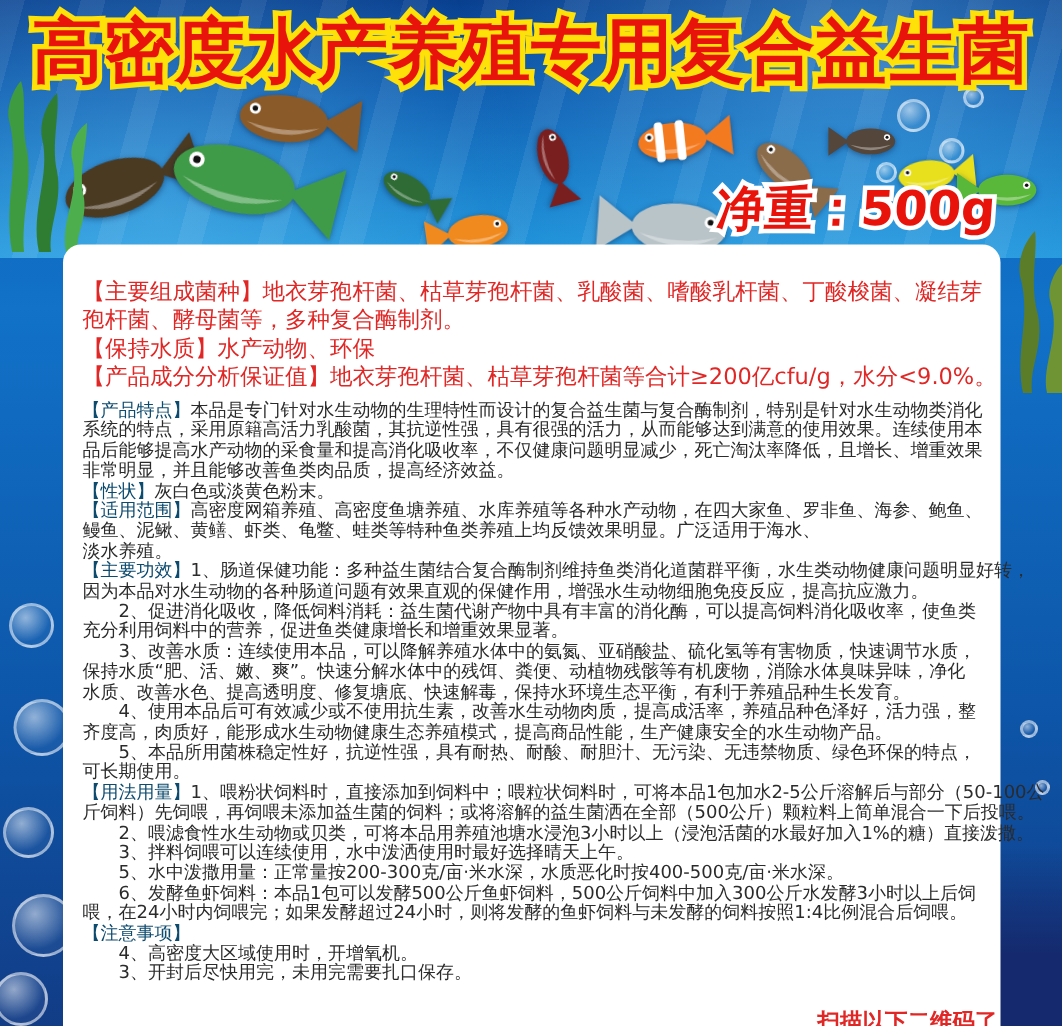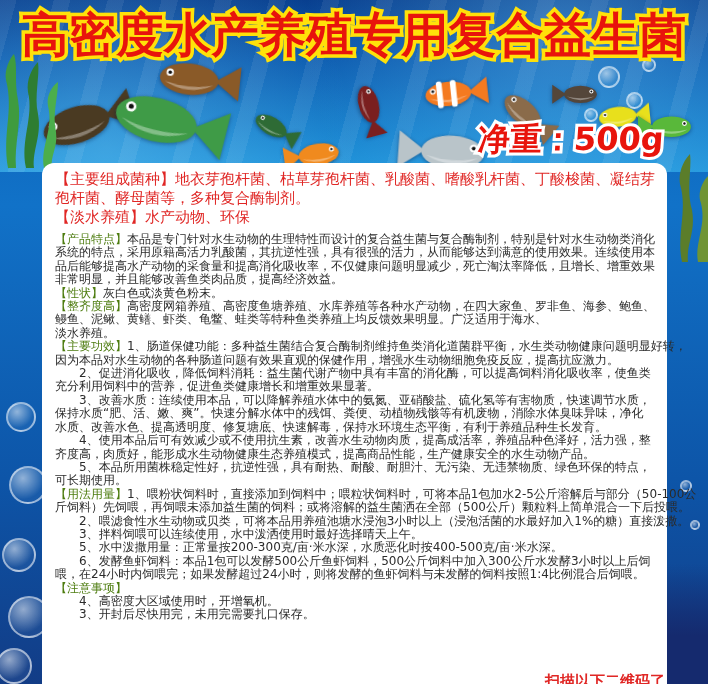--- a/index.html
+++ b/index.html
@@ -35,27 +35,27 @@
   
   .bub{position:absolute;border-radius:50%;border:2px solid rgba(255,255,255,.55);
     background:radial-gradient(circle at 35% 30%,rgba(255,255,255,.55),rgba(255,255,255,.05) 65%);z-index:2;}
   .seaweed{position:absolute;z-index:3;}
   .right-deep{position:absolute;right:0;bottom:0;width:44px;height:120px;
     background:linear-gradient(180deg,rgba(18,40,110,0),#152a6e 60%);z-index:4;}
   
   .panel{
     position:absolute;left:42px;top:163px;width:625px;height:521px;z-index:10;
     background:#ffffff;border-radius:12px 12px 0 0;
-    padding:7px 12px 0 13px;box-sizing:border-box;overflow:visible;
+    padding:22px 12px 0 13px;box-sizing:border-box;overflow:visible;
   }
   .intro{margin:0 0 6px 0;}
   .intro p{margin:0;color:#e02725;font-size:15px;line-height:19px;}
   .intro p.nowrap{white-space:nowrap;}
   .sections p{margin:0;color:#2b2b2b;font-size:12px;line-height:13.4px;}
-  .sections p .hd{color:#4d7c0f;}
+  .sections p .hd{color:#0c4a6e;}
   .sections p.ind{text-indent:2em;}
   .sections p.ovf{width:calc(100% + 42px);}
   
   .qr-note{
     position:absolute;right:43px;bottom:-7px;z-index:12;margin:0;
     color:#e02725;font-size:15px;font-weight:bold;white-space:nowrap;
   }
 </style>
 </head>
 <body>
@@ -179,26 +179,27 @@
 <div class="bub" style="left:2px;top:538px;width:30px;height:30px"></div>
 <div class="bub" style="left:8px;top:596px;width:38px;height:38px"></div>
 <div class="bub" style="left:-4px;top:648px;width:32px;height:32px"></div>
 <div class="bub" style="left:680px;top:480px;width:8px;height:8px"></div>
 <div class="bub" style="left:690px;top:520px;width:6px;height:6px"></div>
 <div class="right-deep"></div>
 
 <div class="panel">
   <div class="intro" id="intro">
       <p><span class="hd">【主要组成菌种】</span>地衣芽孢杆菌、枯草芽孢杆菌、乳酸菌、嗜酸乳杆菌、丁酸梭菌、凝结芽孢杆菌、酵母菌等，多种复合酶制剂。</p>
-      <p><span class="hd">【淡水养殖】</span>水产动物、环保</p>
+      <p><span class="hd">【保持水质】</span>水产动物、环保</p>
+      <p class="nowrap"><span class="hd">【产品成分分析保证值】</span>地衣芽孢杆菌、枯草芽孢杆菌等合计≥200亿cfu/g，水分&lt;9.0%。</p>
     </div>
   <div class="sections" id="sections">
       <p><span class="hd">【产品特点】</span>本品是专门针对水生动物的生理特性而设计的复合益生菌与复合酶制剂，特别是针对水生动物类消化系统的特点，采用原籍高活力乳酸菌，其抗逆性强，具有很强的活力，从而能够达到满意的使用效果。连续使用本品后能够提高水产动物的采食量和提高消化吸收率，不仅健康问题明显减少，死亡淘汰率降低，且增长、增重效果非常明显，并且能够改善鱼类肉品质，提高经济效益。</p>
       <p><span class="hd">【性状】</span>灰白色或淡黄色粉末。</p>
-      <p><span class="hd">【整齐度高】</span>高密度网箱养殖、高密度鱼塘养殖、水库养殖等各种水产动物，在四大家鱼、罗非鱼、海参、鲍鱼、鳗鱼、泥鳅、黄鳝、虾类、龟鳖、蛙类等特种鱼类养殖上均反馈效果明显。广泛适用于海水、</p>
+      <p><span class="hd">【适用范围】</span>高密度网箱养殖、高密度鱼塘养殖、水库养殖等各种水产动物，在四大家鱼、罗非鱼、海参、鲍鱼、鳗鱼、泥鳅、黄鳝、虾类、龟鳖、蛙类等特种鱼类养殖上均反馈效果明显。广泛适用于海水、</p>
       <p>淡水养殖。</p>
       <p class="ovf"><span class="hd">【主要功效】</span>1、肠道保健功能：多种益生菌结合复合酶制剂维持鱼类消化道菌群平衡，水生类动物健康问题明显好转，因为本品对水生动物的各种肠道问题有效果直观的保健作用，增强水生动物细胞免疫反应，提高抗应激力。</p>
       <p class="ind">2、促进消化吸收，降低饲料消耗：益生菌代谢产物中具有丰富的消化酶，可以提高饲料消化吸收率，使鱼类充分利用饲料中的营养，促进鱼类健康增长和增重效果显著。</p>
       <p class="ind">3、改善水质：连续使用本品，可以降解养殖水体中的氨氮、亚硝酸盐、硫化氢等有害物质，快速调节水质，保持水质“肥、活、嫩、爽”。快速分解水体中的残饵、粪便、动植物残骸等有机废物，消除水体臭味异味，净化水质、改善水色、提高透明度、修复塘底、快速解毒，保持水环境生态平衡，有利于养殖品种生长发育。</p>
       <p class="ind">4、使用本品后可有效减少或不使用抗生素，改善水生动物肉质，提高成活率，养殖品种色泽好，活力强，整齐度高，肉质好，能形成水生动物健康生态养殖模式，提高商品性能，生产健康安全的水生动物产品。</p>
       <p class="ind">5、本品所用菌株稳定性好，抗逆性强，具有耐热、耐酸、耐胆汁、无污染、无违禁物质、绿色环保的特点，可长期使用。</p>
       <p class="ovf"><span class="hd">【用法用量】</span>1、喂粉状饲料时，直接添加到饲料中；喂粒状饲料时，可将本品1包加水2-5公斤溶解后与部分（50-100公斤饲料）先饲喂，再饲喂未添加益生菌的饲料；或将溶解的益生菌洒在全部（500公斤）颗粒料上简单混合一下后投喂。</p>
       <p class="ind ovf">2、喂滤食性水生动物或贝类，可将本品用养殖池塘水浸泡3小时以上（浸泡活菌的水最好加入1%的糖）直接泼撒。</p>
       <p class="ind">3、拌料饲喂可以连续使用，水中泼洒使用时最好选择晴天上午。</p>
       <p class="ind">5、水中泼撒用量：正常量按200-300克/亩·米水深，水质恶化时按400-500克/亩·米水深。</p>

